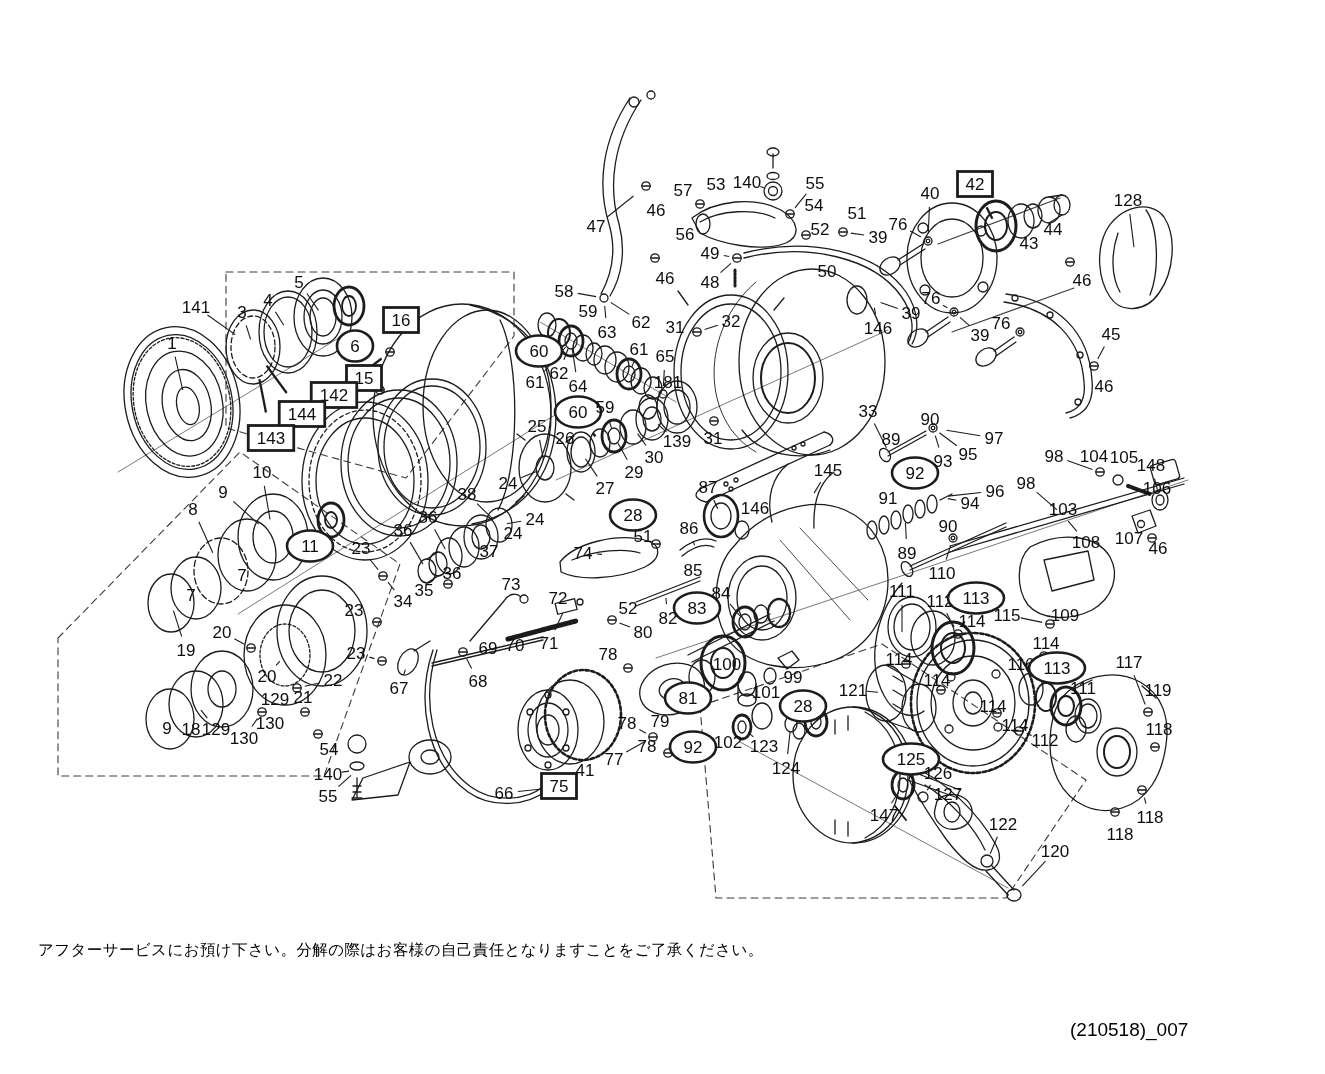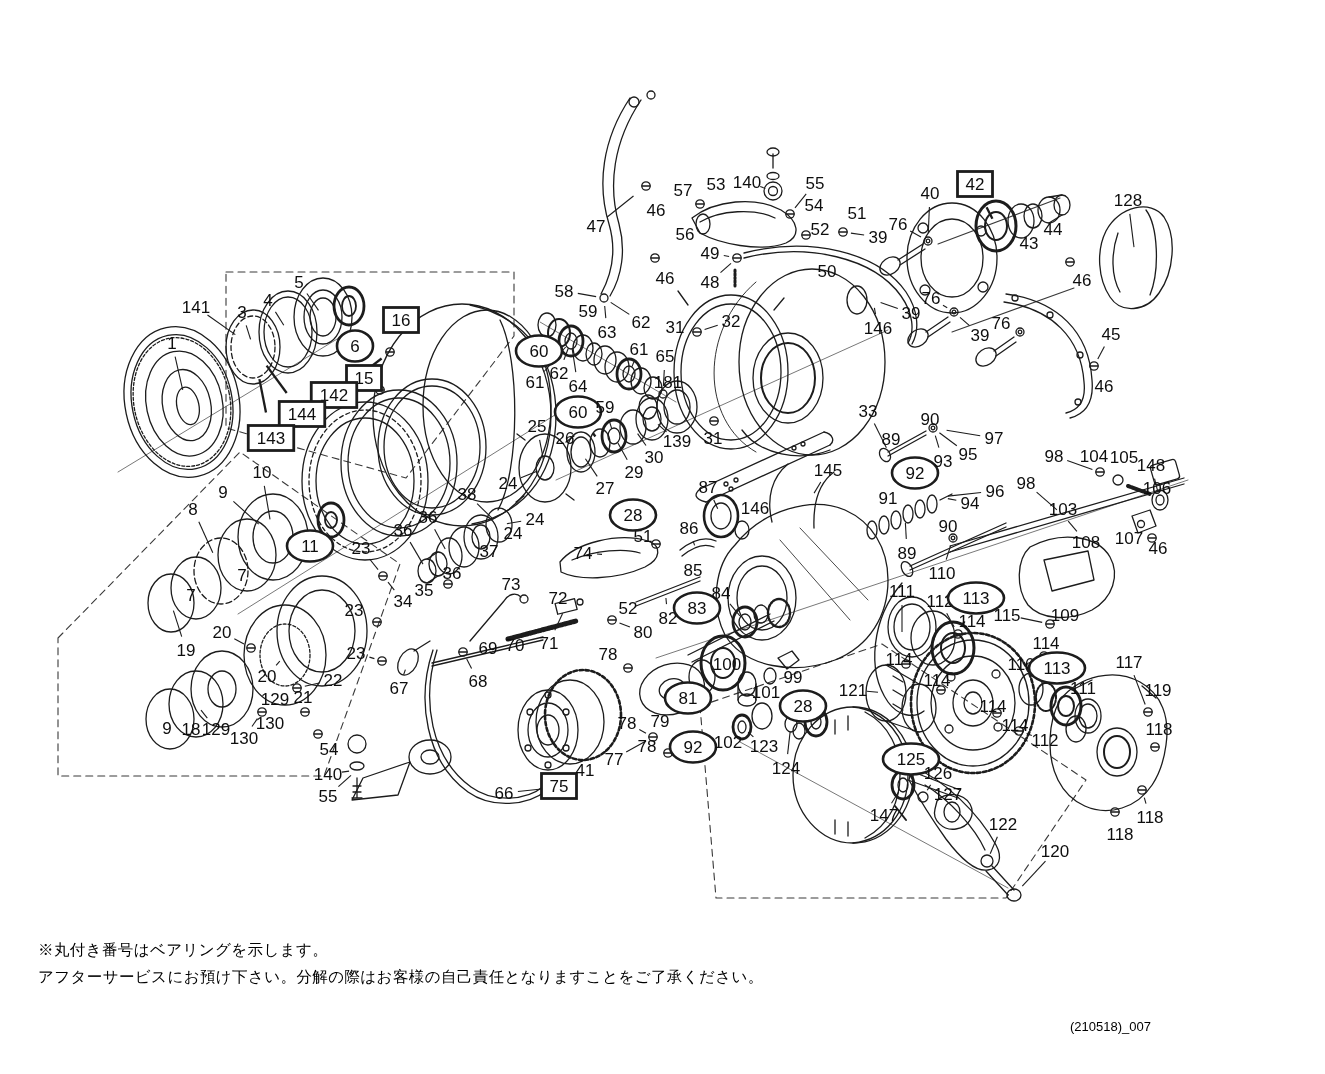--- a/index.html
+++ b/index.html
@@ -1,21 +1,21 @@
 <!DOCTYPE html>
 <html><head>
 <meta charset="utf-8">
 <style>
   html,body{margin:0;padding:0;background:#fff}
   .page{position:relative;width:1325px;height:1074px;background:#fff;
         font-family:"Liberation Sans",sans-serif;overflow:hidden}
   .page svg{position:absolute;left:0;top:0}
   .notes{position:absolute;left:38px;top:936px;font-size:15.5px;line-height:27px;
          color:#000;letter-spacing:.4px;white-space:nowrap}
-  .doc-code{position:absolute;left:1070px;top:1019px;font-size:13px;color:#000}
+  .doc-code{position:absolute;left:1070px;top:1019px;font-size:19px;color:#000}
   text.plbl{font-family:"Liberation Sans",sans-serif;font-size:17px;fill:#0e0e0e}
 </style>
 </head>
 <body>
 
 <div class="page">
 <svg id="diagram-svg" width="1325" height="1074" viewBox="0 0 1325 1074">
 <defs>
   <g id="scr">
           <circle r="4.2"></circle>
@@ -1070,17 +1070,16 @@
         <g>
           <text x="1150" y="817" class="plbl" text-anchor="middle" dominant-baseline="central">118</text>
         </g>
         <g>
           <text x="1120" y="834" class="plbl" text-anchor="middle" dominant-baseline="central">118</text>
         </g>
       </g>
 </svg>
 
 <div class="notes">
-  <div>※丸付き番号はベアリングを示します。</div>
   <div>アフターサービスにお預け下さい。分解の際はお客様の自己責任となりますことをご了承ください。</div>
 </div>
 <div class="doc-code">(210518)_007</div>
 </div>
 
 </body></html>

